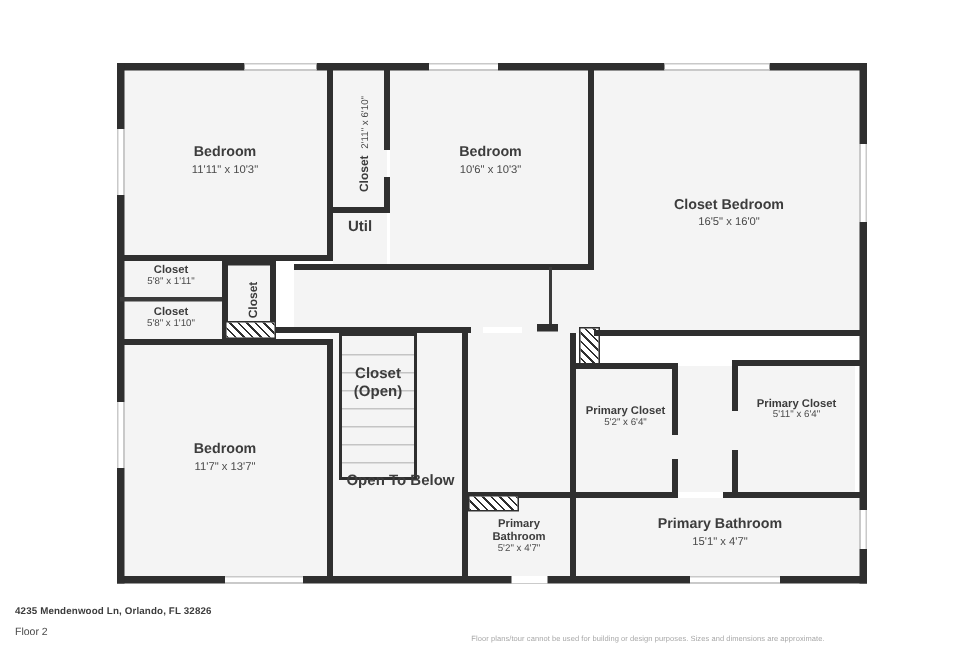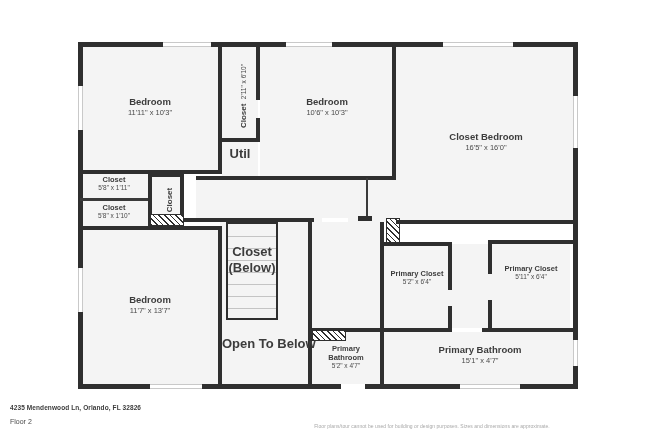--- a/index.html
+++ b/index.html
@@ -100,21 +100,21 @@
     display: block;
     font-weight: bold;
     color: #3c3c3c;
   }
   .label .dim {
     display: block;
     color: #4a4a4a;
   }
   .lbl-lg .nm { font-size: 9.5px; }
   .lbl-lg .dim { font-size: 7.5px; }
-  .lbl-md .nm { font-size: 13px; }
+  .lbl-md .nm { font-size: 10px; }
   .lbl-md .dim { font-size: 7px; }
   .lbl-sm .nm { font-size: 7.5px; }
   .lbl-sm .dim { font-size: 6.5px; }
 
   .label-vert {
     position: absolute;
     transform-origin: center center;
     transform: rotate(-90deg);
     text-align: center;
     white-space: nowrap;
@@ -307,24 +307,24 @@
     <span class="nm">Closet</span>
   </div>
 
   <div class="label lbl-lg" style="left:90px; top:294px; width:120px;">
     <span class="nm">Bedroom</span>
     <span class="dim">11'7" x 13'7"</span>
   </div>
 
   <div class="label lbl-md" style="left:222px; top:244px; width:60px;">
     <span class="nm">Closet</span>
-    <span class="nm">(Below)</span>
-  </div>
-
-  <div class="label lbl-md" style="left:222px; top:336px; width:90px;">
+    <span class="nm">(Open)</span>
+  </div>
+
+  <div class="label lbl-md" style="left:222px; top:315px; width:90px;">
     <span class="nm">Open To Below</span>
   </div>
 
 
   <div class="label lbl-sm" style="left:386px; top:269px; width:62px;">
     <span class="nm" style="white-space:normal;">Primary Closet</span>
     <span class="dim">5'2" x 6'4"</span>
   </div>
 
   <div class="label lbl-sm" style="left:494px; top:264px; width:74px;">

